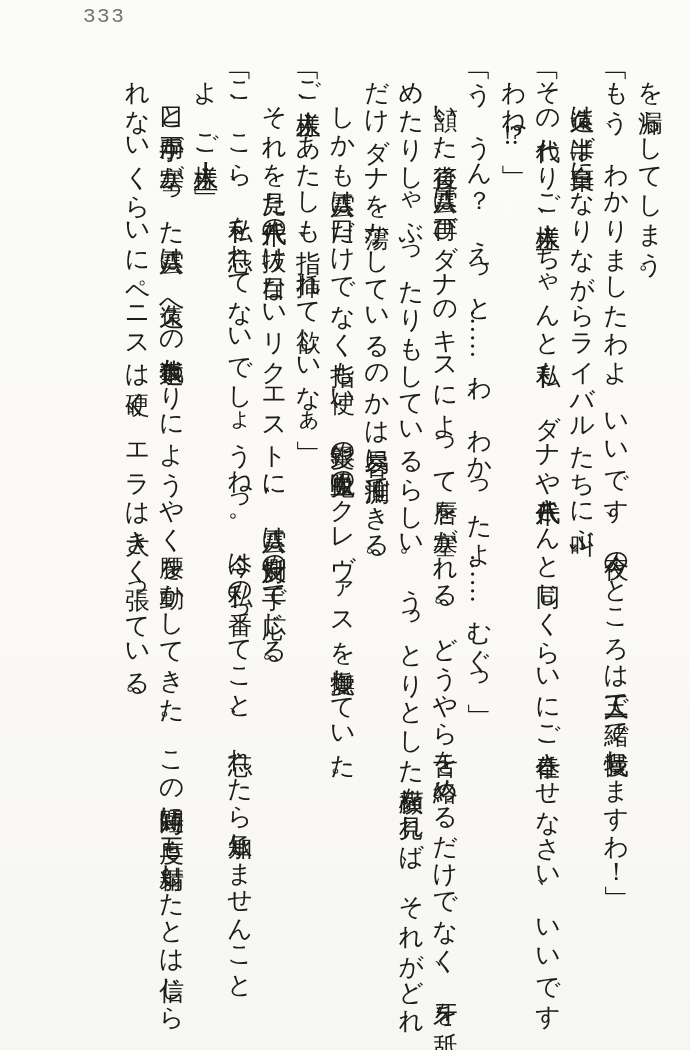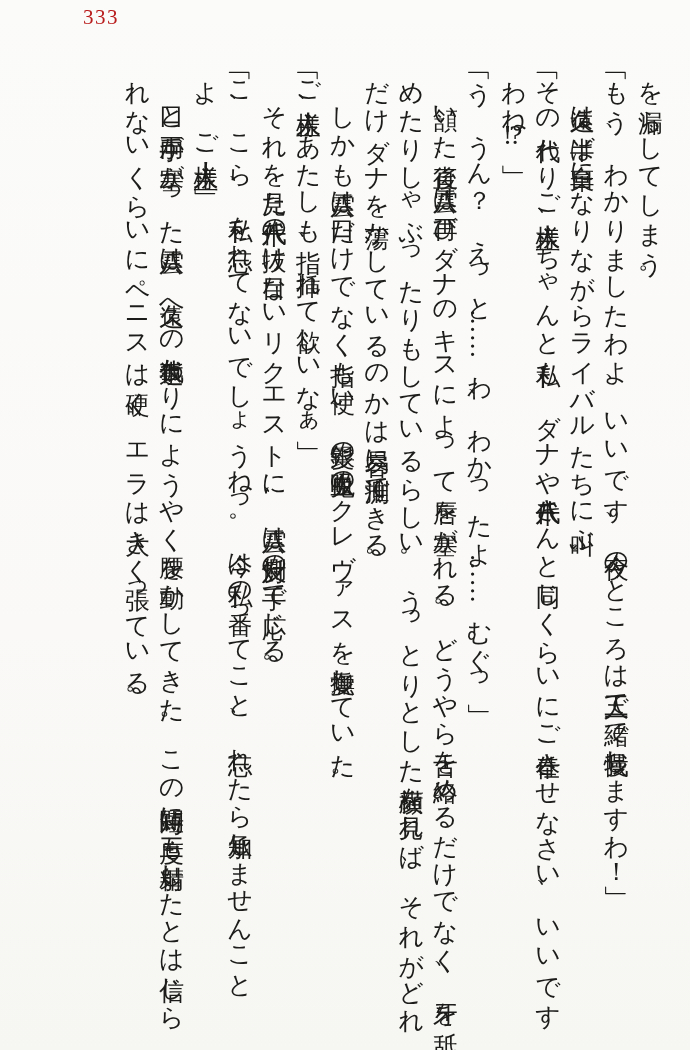--- a/index.html
+++ b/index.html
@@ -17,22 +17,22 @@
   .page {
     position: absolute;
     inset: 0;
   }
   .page-number {
     position: absolute;
     top: 5px;
     left: 83px;
     font-size: 21px;
     letter-spacing: 1.5px;
-    color: #b91c1c;
-    font-family: Liberation Serif, serif;
+    color: #737373;
+    font-family: Liberation Mono, monospace;
   }
   .text-block {
     position: absolute;
     top: 64px;
     right: 23px;
     height: 958px;
     writing-mode: vertical-rl;
     text-orientation: mixed;
     font-size: 24.8px;
     line-height: 34.2px;

